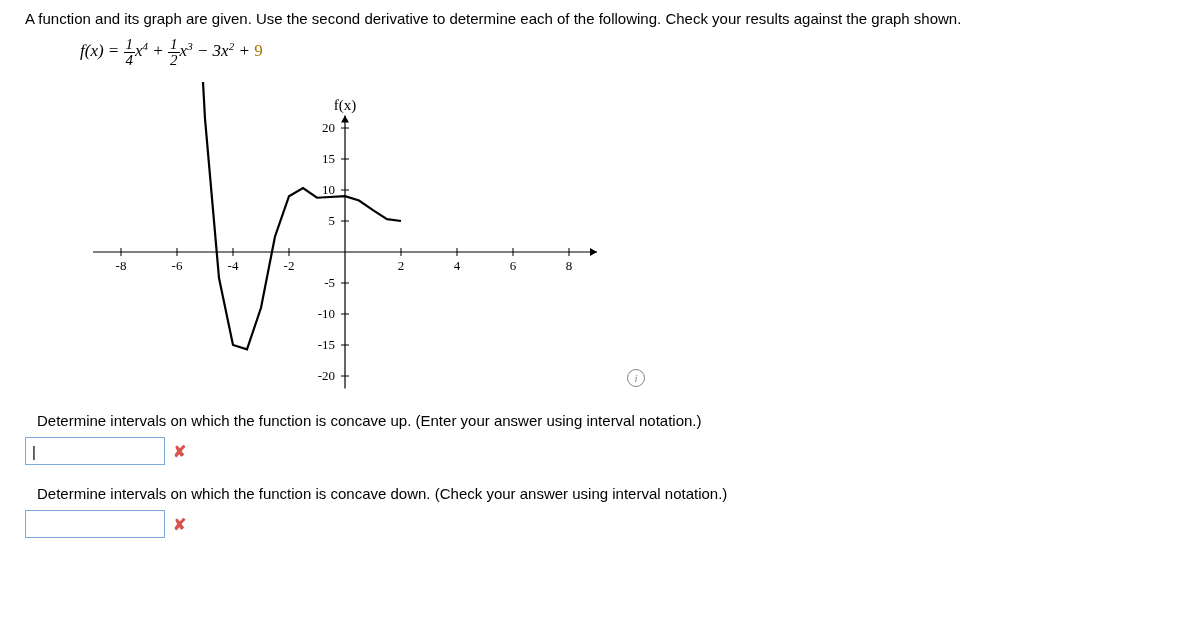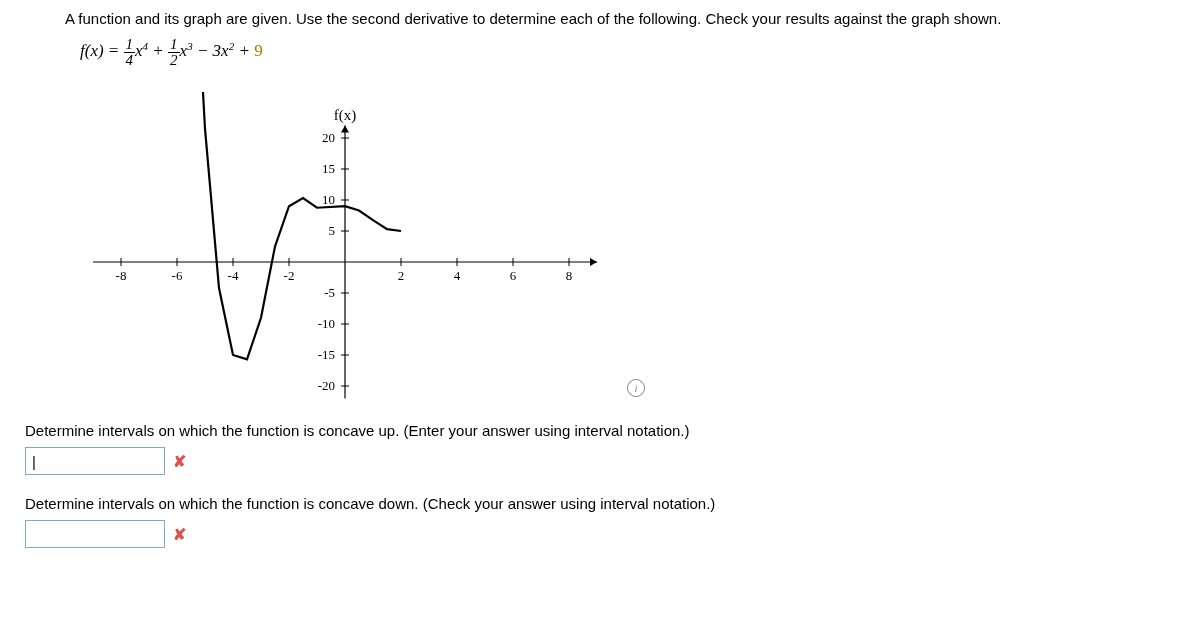--- a/index.html
+++ b/index.html
@@ -1,26 +1,26 @@
 <!DOCTYPE html>
 <html><head>
   <meta charset="utf-8">
   <style>
     * { margin: 0; padding: 0; box-sizing: border-box; }
     body { font-family: Arial, sans-serif; font-size: 15px; color: #000; background: #fff; padding: 10px 25px; }
-    .intro { margin-bottom: 10px; margin-left: 40px; }
-    .equation { margin: 5px 0 24px 55px; font-style: italic; font-family: 'Times New Roman', serif; font-size: 17px; }
+    .intro { margin-bottom: 10px; }
+    .equation { margin: 5px 0 14px 55px; font-style: italic; font-family: 'Times New Roman', serif; font-size: 17px; }
     .equation .frac { display: inline-block; text-align: center; vertical-align: middle; font-size: 15px; line-height: 1; }
     .equation .frac .num { display: block; border-bottom: 1px solid #000; padding: 0 2px; }
     .equation .frac .den { display: block; padding: 0 2px; }
     .equation sup { font-size: 11px; }
     .chart-area { margin: 10px 0 20px 60px; position: relative; width: 520px; }
     .chart-svg { display: block; }
     .info-icon { position: absolute; right: -40px; bottom: 5px; width: 18px; height: 18px; border: 1px solid #888; border-radius: 50%; display: flex; align-items: center; justify-content: center; font-size: 11px; color: #888; font-family: serif; font-style: italic; cursor: pointer; }
-    .question { margin: 20px 0 8px 0; }
+    .question { margin: 20px 0 8px 12px; }
     .answer-row { display: flex; align-items: center; gap: 8px; margin-bottom: 20px; }
     .answer-input { width: 140px; height: 28px; border: 1px solid #7da8d8; padding: 2px 6px; font-size: 15px; }
     .x-mark { color: #d9534f; font-weight: bold; font-size: 16px; }
     .constant { color: #aa7700; font-style: normal; }
   </style>
 </head>
 <body>
 
 <div class="intro">A function and its graph are given. Use the second derivative to determine each of the following. Check your results against the graph shown.</div>
 

